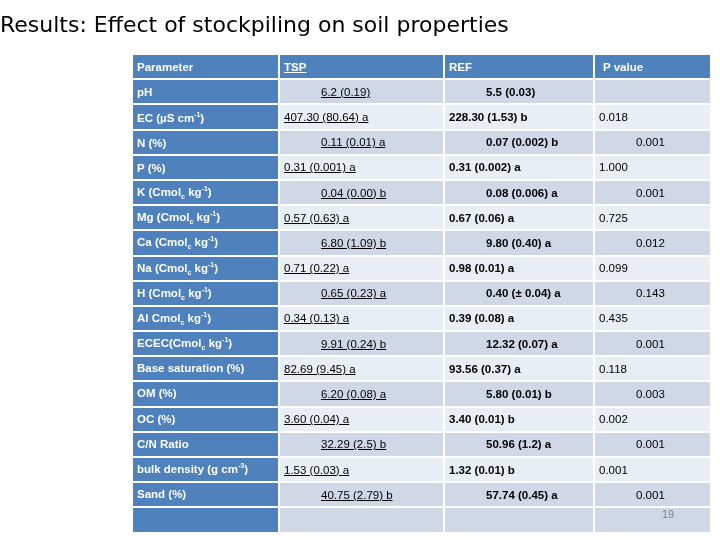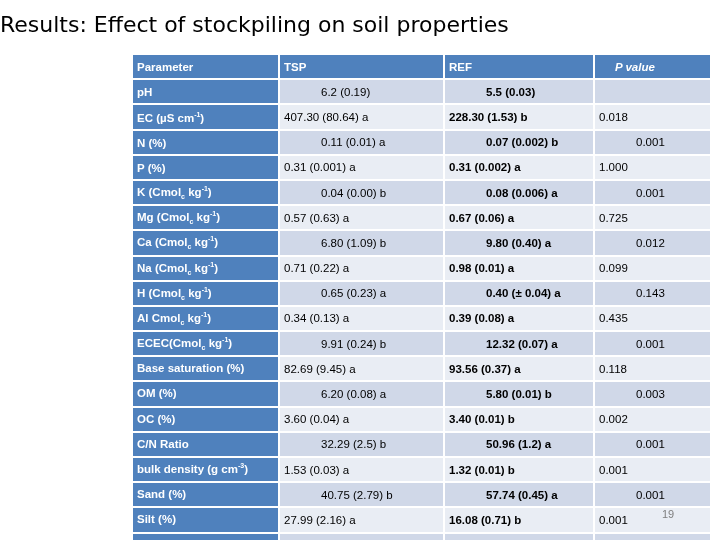--- a/index.html
+++ b/index.html
@@ -24,24 +24,24 @@
   }
   .tbl th {
     background: #4f81bd; color: #ffffff; font-weight: bold; margin-left: 24px;
   }
   .tbl td.param {
     background: #4f81bd; color: #ffffff; font-weight: bold;
   }
   .tbl tr.odd td.val { background: #d0d8e8; color: #000; padding-left: 41px; }
   .tbl tr.even td.val { background: #e9edf4; color: #000; }
   .c1 { width: 141px; }
-  .c2 { width: 122px; }
+  .c2 { width: 122px; text-decoration: underline; }
   .c3 { width: 107px; font-weight: bold; }
   .c4 { width: 74px; }
-  .tbl th.c4 { padding-left: 20px; width: 70px; font-style: italic; }
+  .tbl th.c4 { padding-left: 8px; width: 70px; }
   .page-num {
     position: absolute; left: 662px; top: 508px;
     font-size: 11px; color: #7f7f7f; text-align: right;
   }
   sup, sub { font-size: 7px; }
 </style>
 </head>
 <body>
 
 <div class="title">Results: Effect of stockpiling on soil properties</div>
@@ -151,26 +151,20 @@
         <td class="val c2">1.53 (0.03) a</td>
         <td class="val c3">1.32 (0.01) b</td>
         <td class="val c4">0.001</td>
       </tr>
       <tr class="odd">
         <td class="param c1"><span>Sand (%)</span><sub></sub><span></span><sup></sup><span></span></td>
         <td class="val c2">40.75 (2.79) b</td>
         <td class="val c3">57.74 (0.45) a</td>
         <td class="val c4">0.001</td>
       </tr>
-      <tr class="even">
-        <td class="param c1"><span>Silt (%)</span><sub></sub><span></span><sup></sup><span></span></td>
-        <td class="val c2">27.99 (2.16) a</td>
-        <td class="val c3">16.08 (0.71) b</td>
-        <td class="val c4">0.001</td>
-      </tr>
       <tr class="odd">
         <td class="param c1"><span></span><sub></sub><span></span><sup></sup><span></span></td>
         <td class="val c2"></td>
         <td class="val c3"></td>
         <td class="val c4"></td>
       </tr>
     </tbody>
 </table>
 
 <div class="page-num">19</div>

